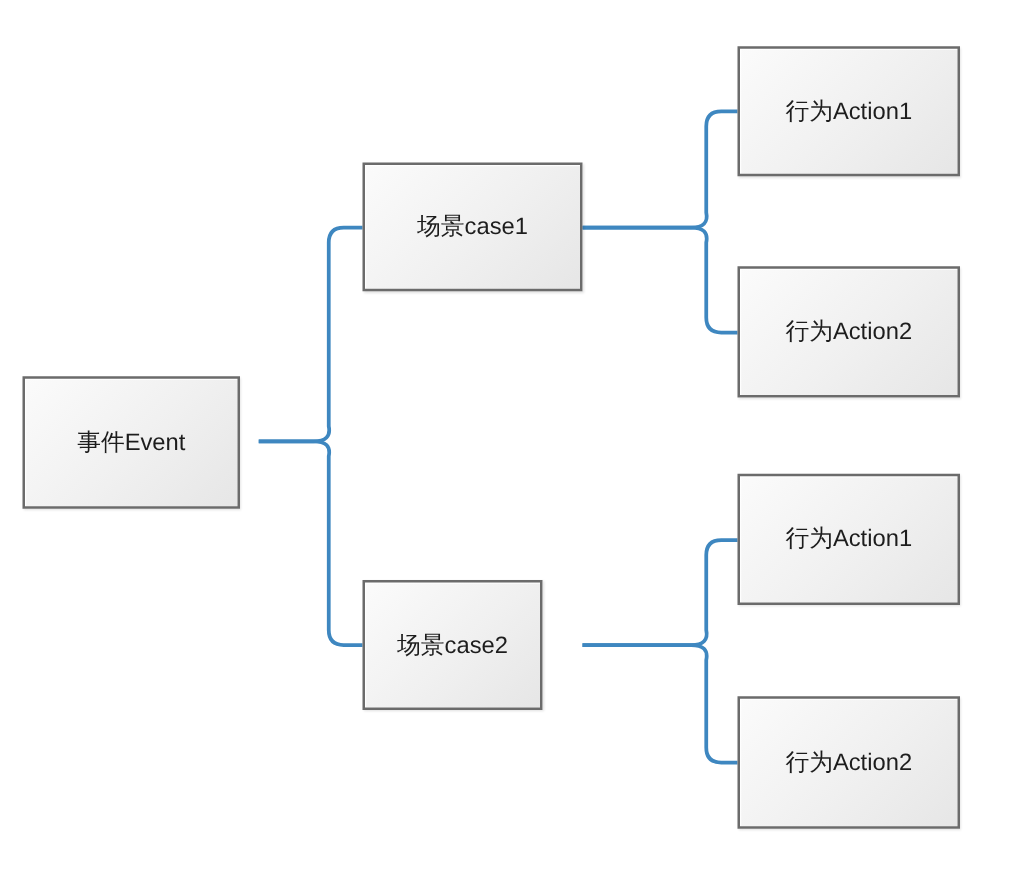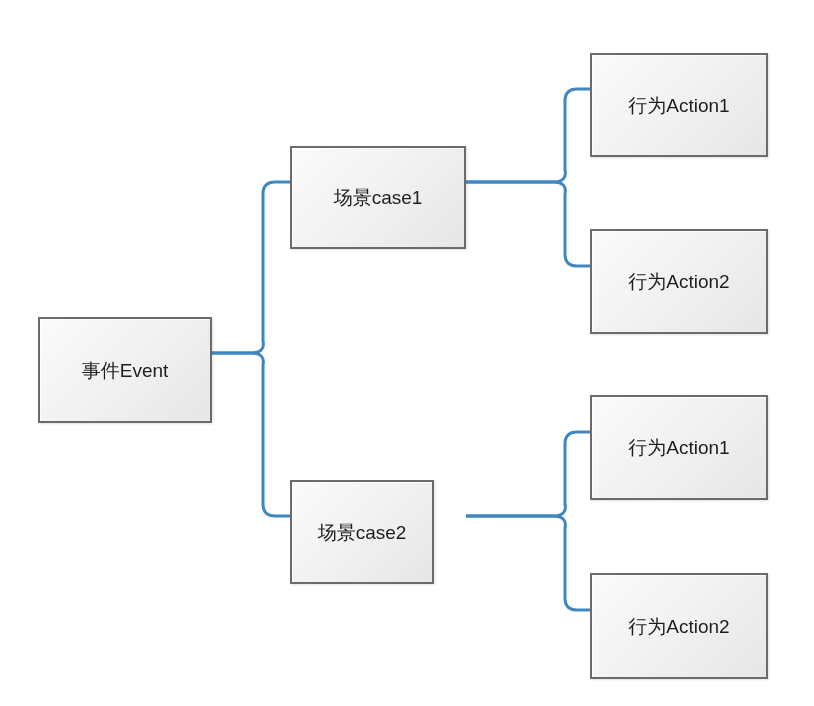--- a/index.html
+++ b/index.html
@@ -35,23 +35,22 @@
     border: 2px solid #6b6b6b;
     background: linear-gradient(135deg, #fbfbfb 0%, #f0f0f0 55%, #e6e6e6 100%);
     box-shadow: inset 1px 1px 0 rgba(255,255,255,0.85), 1px 1px 2px rgba(0,0,0,0.12);
     display: flex;
     align-items: center;
     justify-content: center;
     color: #1d1d1d;
     font-size: 19px;
     line-height: 1;
     white-space: nowrap;
-    margin-top: 16px;
   }
-  .node-event  { left: 38px;  top: 301px; width: 174px; height: 106px; }
+  .node-event  { left: 18px;  top: 301px; width: 174px; height: 106px; }
   .node-case1  { left: 290px; top: 130px; width: 176px; height: 103px; }
   .node-case2  { left: 290px; top: 464px; width: 144px; height: 104px; }
   .node-c1a1   { left: 590px; top: 37px;  width: 178px; height: 104px; }
   .node-c1a2   { left: 590px; top: 213px; width: 178px; height: 105px; }
   .node-c2a1   { left: 590px; top: 379px; width: 178px; height: 105px; }
   .node-c2a2   { left: 590px; top: 557px; width: 178px; height: 106px; }
 </style>
 </head>
 <body>
 

